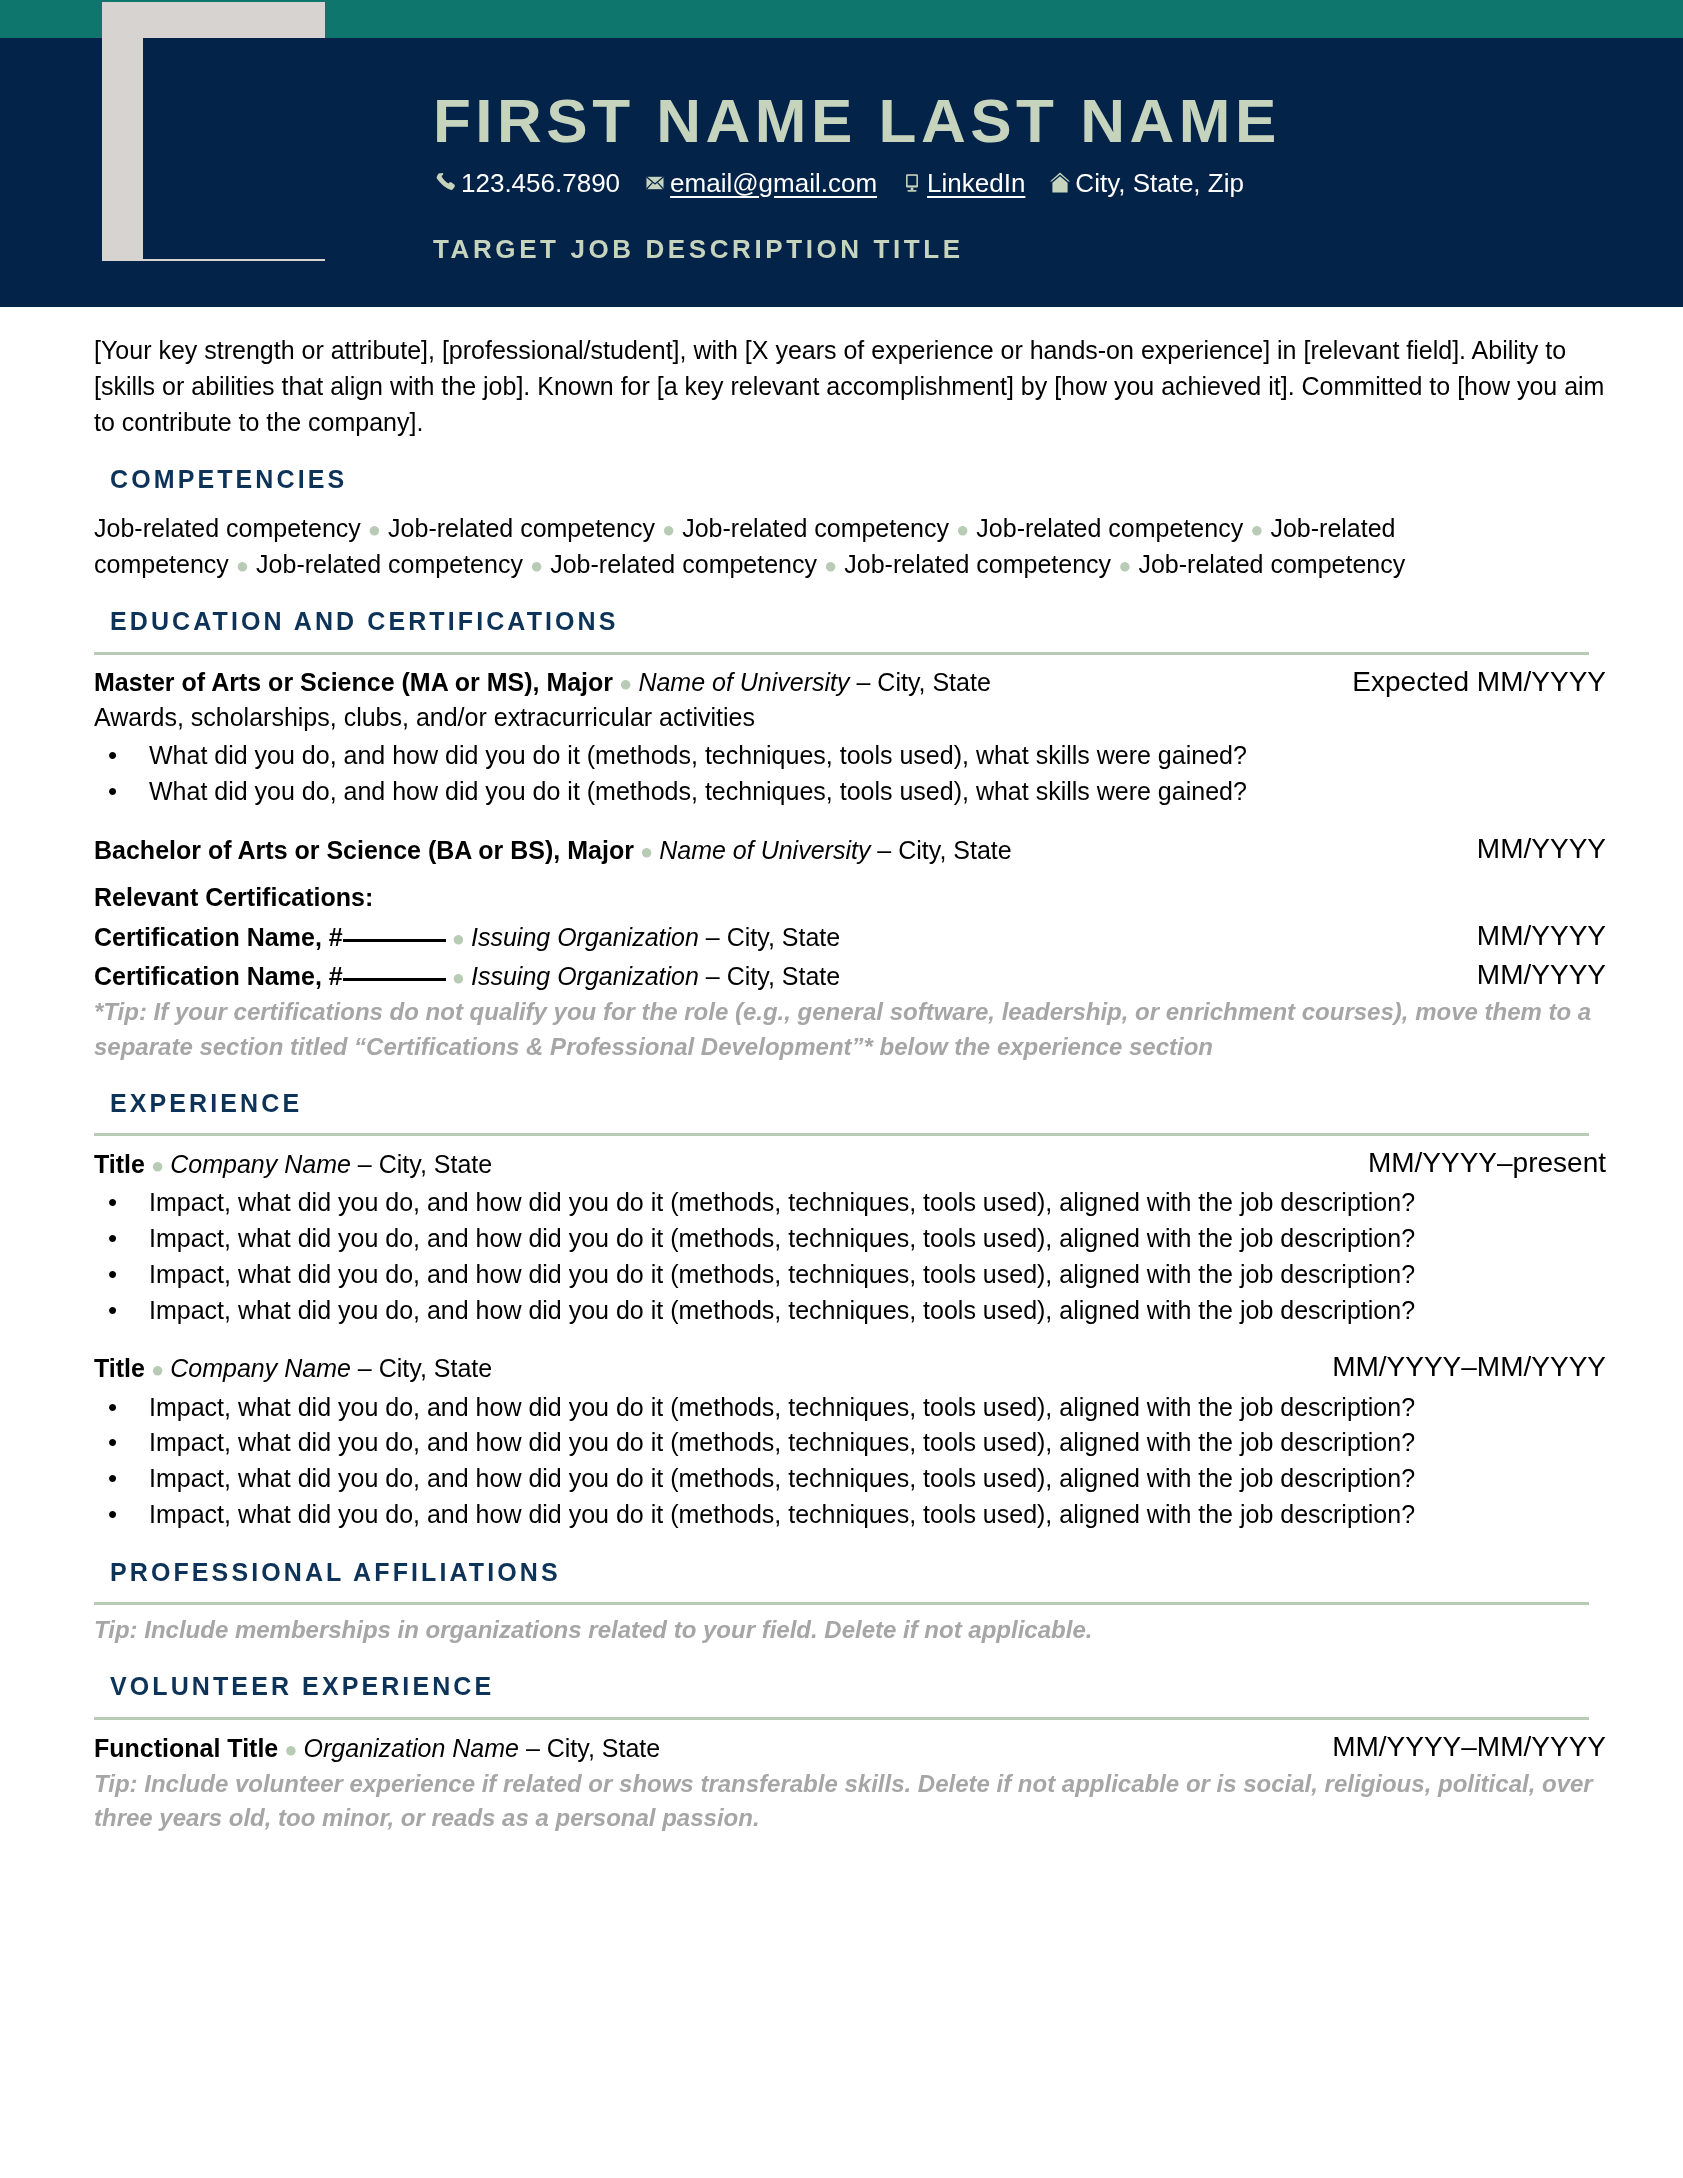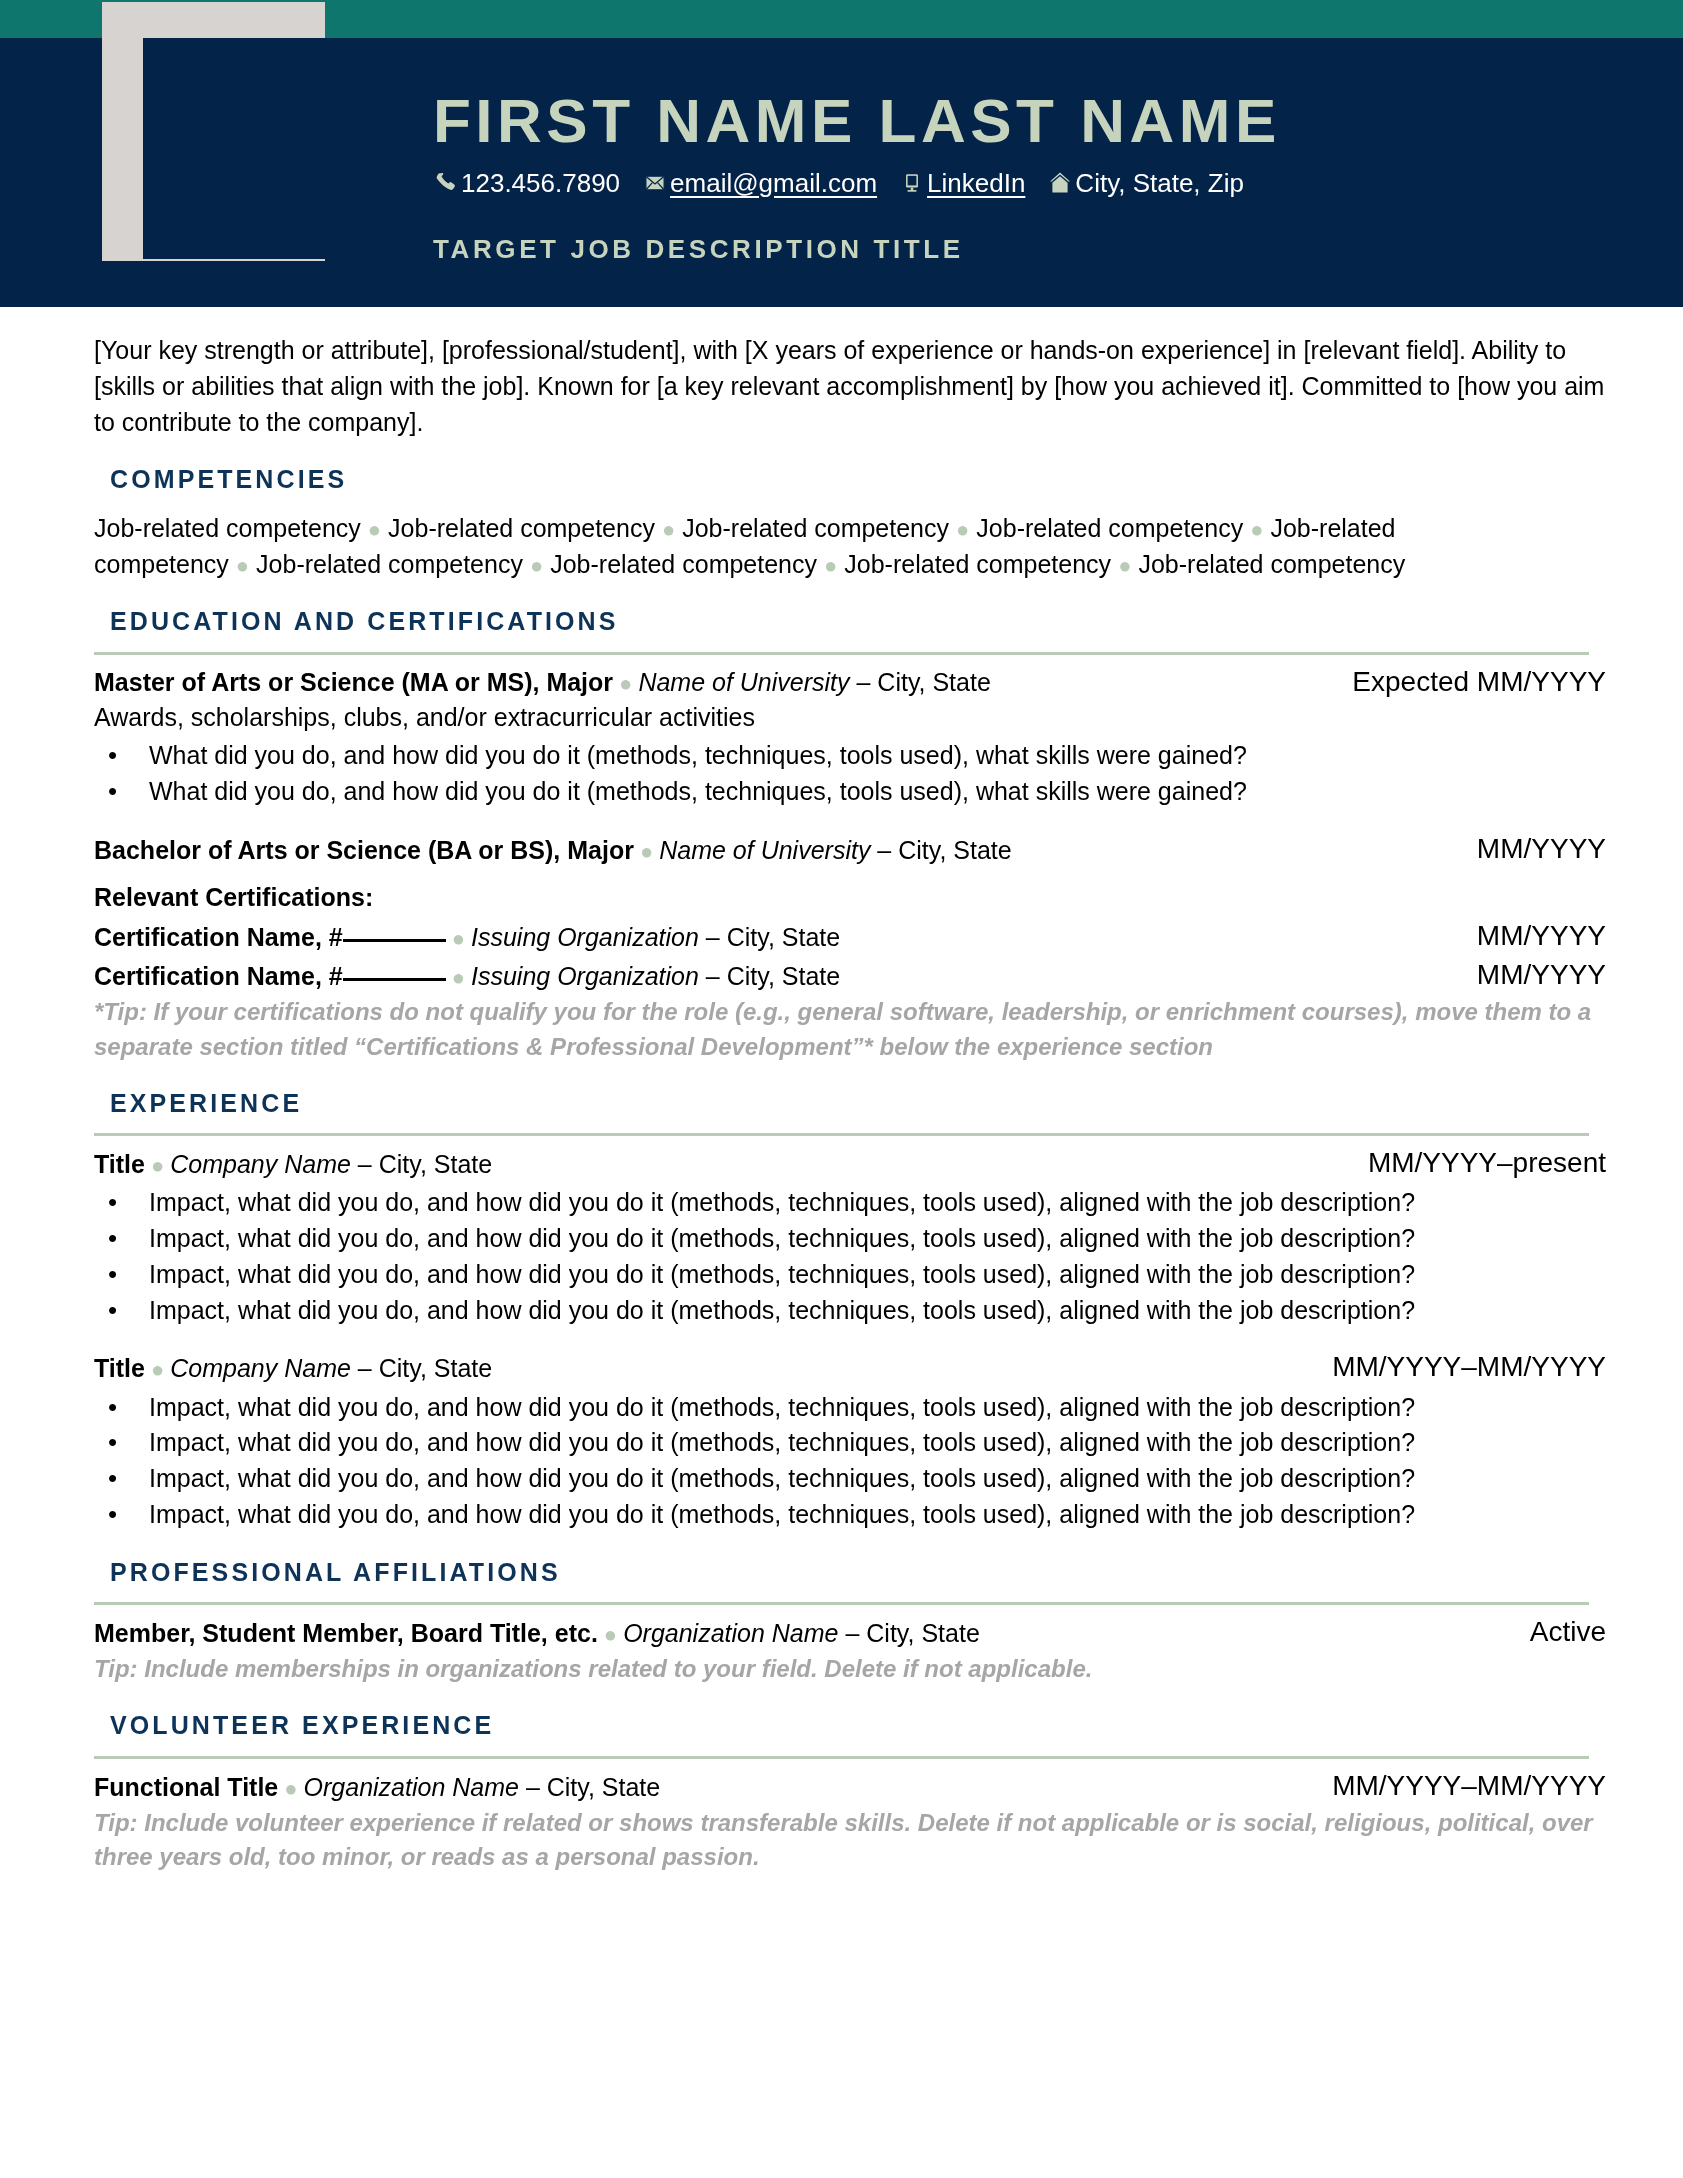--- a/index.html
+++ b/index.html
@@ -394,26 +394,20 @@
             <li>Impact, what did you do, and how did you do it (methods, techniques, tools used), aligned with the job description?</li>
             <li>Impact, what did you do, and how did you do it (methods, techniques, tools used), aligned with the job description?</li>
             <li>Impact, what did you do, and how did you do it (methods, techniques, tools used), aligned with the job description?</li>
           </ul>
       </div>
     </div>
 
     <div class="section">
       <div class="section-heading">PROFESSIONAL AFFILIATIONS</div>
       <div class="section-rule"></div>
-      <div class="entry-row">
-        <div class="entry-left">
-          <span class="bold">Member, Student Member, Board Title, etc.</span><span class="dot-sep">●</span><span class="ital">Organization Name</span>&nbsp;<span>– City, State</span>
-        </div>
-        <div class="entry-date">Active</div>
-      </div>
       <div class="tip">Tip: Include memberships in organizations related to your field. Delete if not applicable.</div>
     </div>
 
     <div class="section">
       <div class="section-heading">VOLUNTEER EXPERIENCE</div>
       <div class="section-rule"></div>
       <div class="entry-row">
         <div class="entry-left">
           <span class="bold">Functional Title</span><span class="dot-sep">●</span><span class="ital">Organization Name</span>&nbsp;<span>– City, State</span>
         </div>

